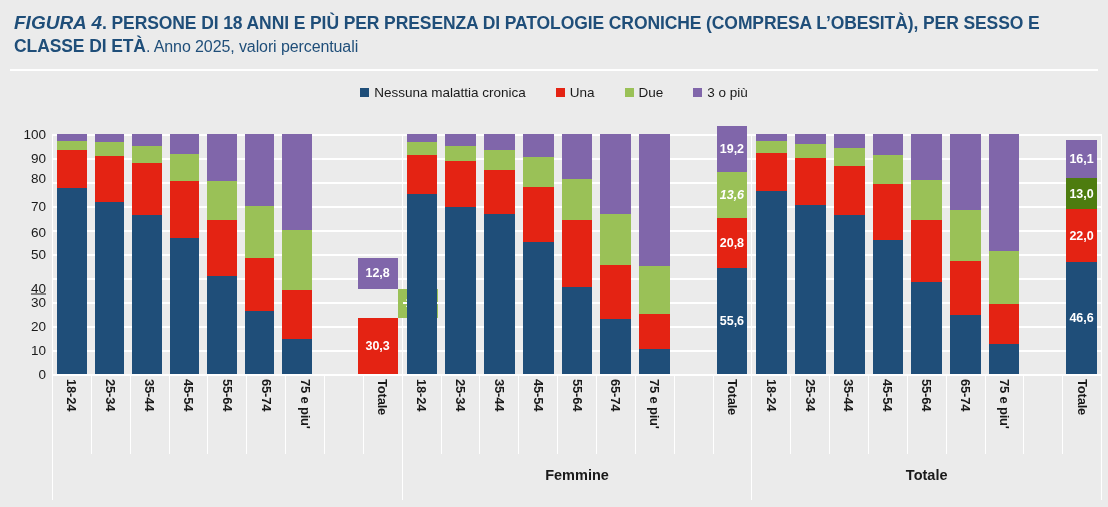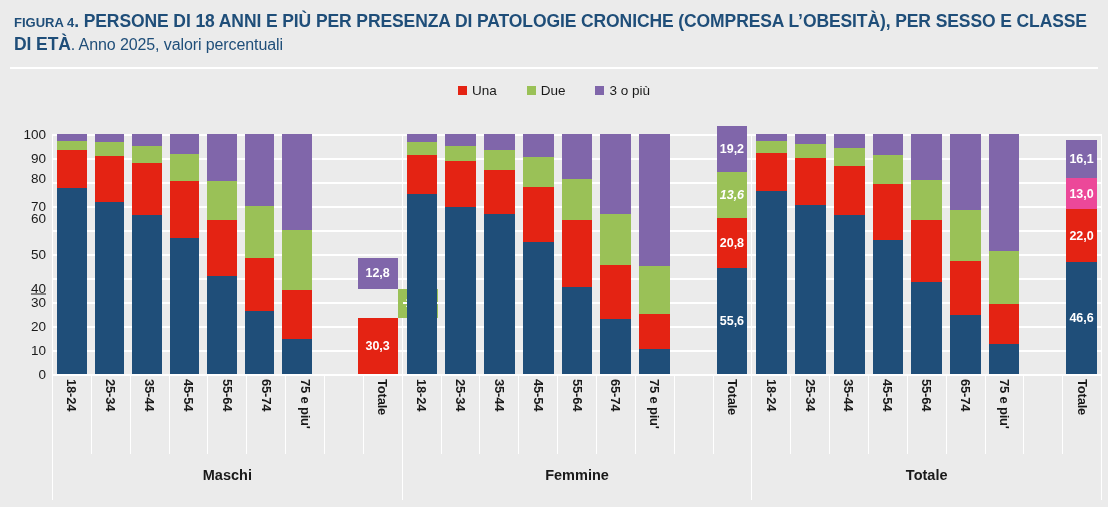--- a/index.html
+++ b/index.html
@@ -14,21 +14,21 @@
   #title-block{
     padding:10px 14px 4px 14px;
     color:#1f4e79;
     line-height:1.32;
   }
   #title-line{
     font-size:17.5px;
     font-weight:bold;
     letter-spacing:-0.1px;
   }
-  .fig-word{font-size:13px;font-weight:bold;letter-spacing:0px;}
+  .fig-word{font-size:19px;font-weight:bold;letter-spacing:0px;font-style:italic;}
   .subtitle{font-weight:normal;font-size:16px;}
   
   #top-rule{
     height:2px;background:#ffffff;margin:7px 10px 0 10px;
   }
   
   #legend{
     display:flex;justify-content:center;align-items:center;
     gap:30px;margin-top:12px;height:18px;
   }
@@ -113,20 +113,24 @@
 
 <div id="title-block">
   <div id="title-line">
     <span class="fig-word">FIGURA 4</span><span>. PERSONE DI 18 ANNI E PIÙ PER PRESENZA DI PATOLOGIE CRONICHE (COMPRESA L’OBESITÀ), PER SESSO E CLASSE DI ETÀ</span><span class="subtitle">. Anno 2025, valori percentuali</span>
   </div>
 </div>
 
 <div id="top-rule"></div>
 
 <div id="legend">
+    <div class="legend-item">
+      <span class="legend-swatch" style="background: rgb(31, 78, 121);"></span>
+      <span class="legend-label">Nessuna malattia cronica</span>
+    </div>
     <div class="legend-item">
       <span class="legend-swatch" style="background: rgb(228, 35, 19);"></span>
       <span class="legend-label">Una</span>
     </div>
     <div class="legend-item">
       <span class="legend-swatch" style="background: rgb(154, 193, 87);"></span>
       <span class="legend-label">Due</span>
     </div>
     <div class="legend-item">
       <span class="legend-swatch" style="background: rgb(128, 102, 170);"></span>
@@ -135,21 +139,21 @@
   </div>
 
 <div id="plot-wrap">
   <div id="y-axis">
       <div class="ytick" style="top: 246px;">0</div>
       <div class="ytick" style="top: 222px;">10</div>
       <div class="ytick" style="top: 198px;">20</div>
       <div class="ytick" style="top: 174px;">30</div>
       <div class="ytick" style="top: 160px; text-decoration: underline;">40</div>
       <div class="ytick" style="top: 126px; text-align: right;">50</div>
-      <div class="ytick" style="top: 90px;">60</div>
+      <div class="ytick" style="top: 104px;">60</div>
       <div class="ytick" style="top: 78px;">70</div>
       <div class="ytick" style="top: 50px;">80</div>
       <div class="ytick" style="top: 30px;">90</div>
       <div class="ytick" style="top: 6px;">100</div>
     </div>
   <div id="panels">
       <div class="group">
         <div class="group-plot">
           <div class="gridlines">
             <div class="gridline" style="top: 240px;"></div>
@@ -255,23 +259,20 @@
             <span class="xlabel">65-74</span>
           </div>
           <div class="xcell">
             <span class="xlabel">75 e piu'</span>
           </div>
           <div class="xcell"></div>
           <div class="xcell">
             <span class="xlabel">Totale</span>
           </div>
         </div>
-        <div class="group-name-row">
-          <span class="group-name">Maschi</span>
-        </div>
       </div>
       <div class="group">
         <div class="group-plot">
           <div class="gridlines">
             <div class="gridline" style="top: 240px;"></div>
             <div class="gridline" style="top: 216px;"></div>
             <div class="gridline" style="top: 192px;"></div>
             <div class="gridline" style="top: 168px;"></div>
             <div class="gridline" style="top: 144px;"></div>
             <div class="gridline" style="top: 120px;"></div>
@@ -459,21 +460,21 @@
           </div>
           <div class="bar-slot spacer-slot"></div>
           <div class="bar-slot">
             <div class="bar">
               <div class="seg" style="height: 111.84px; background: rgb(31, 78, 121);">
                 <span class="seg-label">46,6</span>
               </div>
               <div class="seg" style="height: 52.8px; background: rgb(228, 35, 19);">
                 <span class="seg-label">22,0</span>
               </div>
-              <div class="seg" style="height: 31.2px; background: #ec4899;">
+              <div class="seg" style="height: 31.2px; background: #4d7c0f;">
                 <span class="seg-label">13,0</span>
               </div>
               <div class="seg" style="height: 38.64px; background: rgb(128, 102, 170);">
                 <span class="seg-label">16,1</span>
               </div>
             </div>
           </div>
         </div>
         <div class="group-xaxis">
           <div class="xcell">

